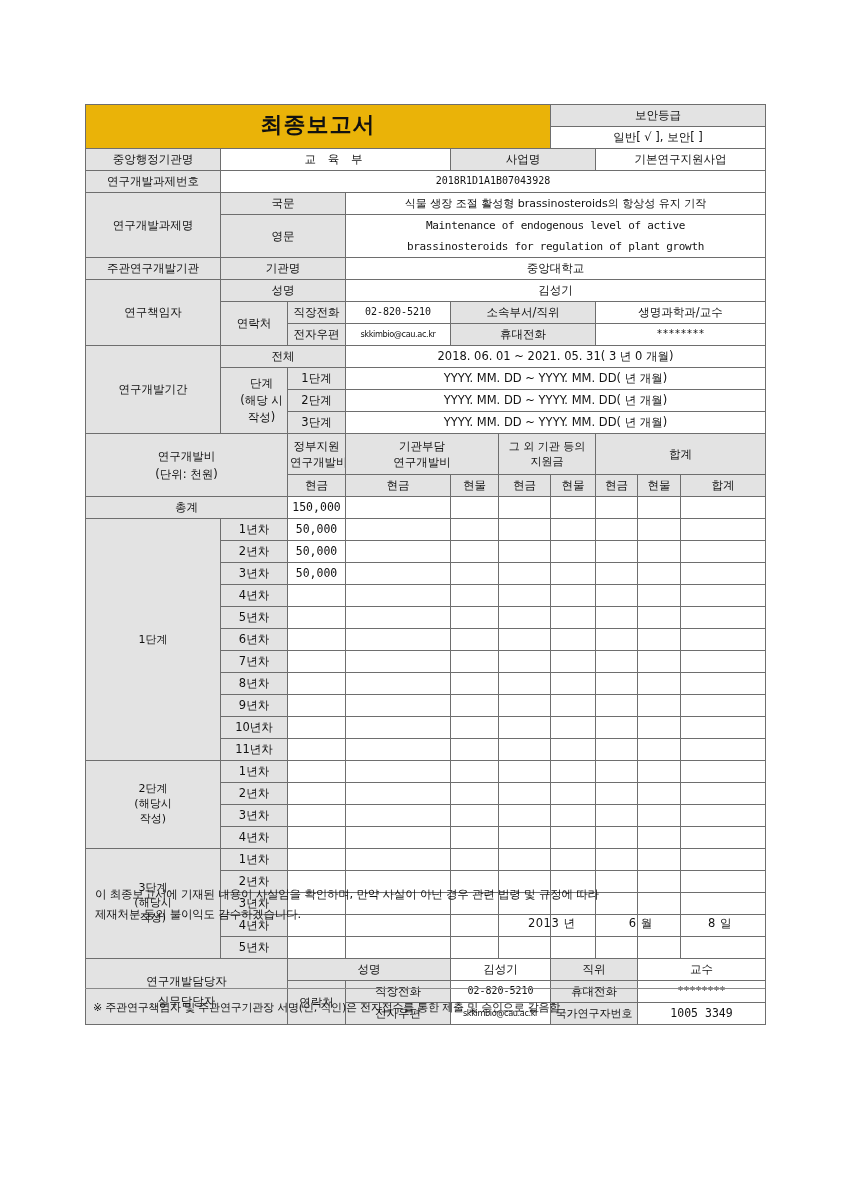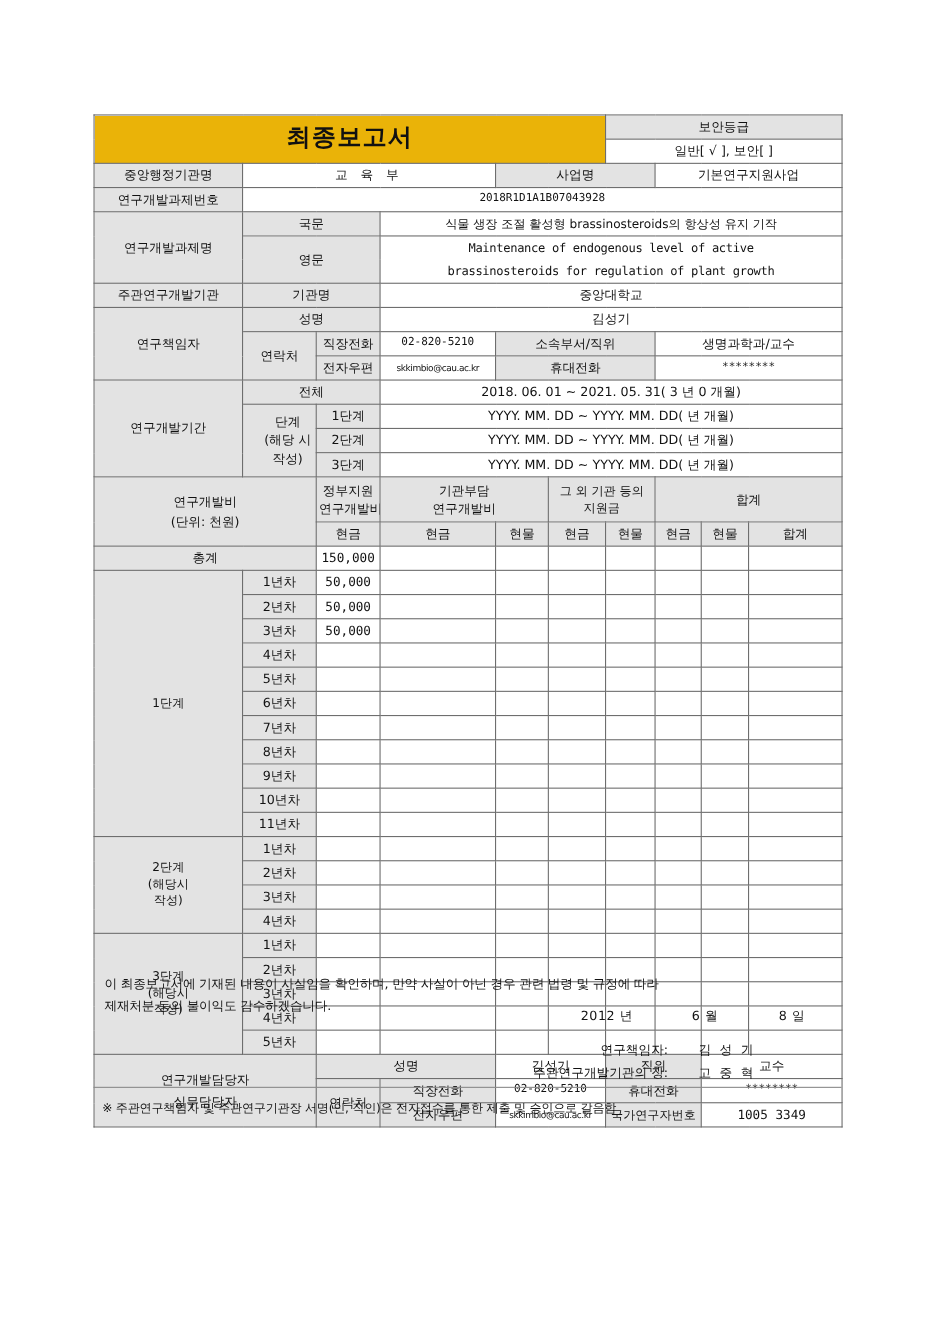--- a/index.html
+++ b/index.html
@@ -489,32 +489,22 @@
       </tbody>
     </table>
   </div>
 
   <div class="declare">
     <div>이 최종보고서에 기재된 내용이 사실임을 확인하며, 만약 사실이 아닌 경우 관련 법령 및 규정에 따라</div>
     <div>제재처분 등의 불이익도 감수하겠습니다.</div>
   </div>
 
   <div class="datearea">
-    <span style="width:90px;text-align:center;">2012 년</span>
+    <span style="width:90px;text-align:center;">2013 년</span>
     <span style="width:80px;text-align:center;">6 월</span>
     <span style="width:70px;text-align:center;">8 일</span>
   </div>
 
-  <div class="sigs">
-    <span class="sig-row">
-      <span>연구책임자:</span>
-      <span class="sig-name">김 성 기</span>
-    </span>
-    <span class="sig-row">
-      <span>주관연구개발기관의 장:</span>
-      <span class="sig-name">고 중 혁</span>
-    </span>
-  </div>
 
   <div class="rule"></div>
   <div class="footnote">※  주관연구책임자 및 주관연구기관장 서명(인, 직인)은 전자접수를 통한 제출 및 승인으로 갈음함</div>
 
 </div>
 
 </body></html>

